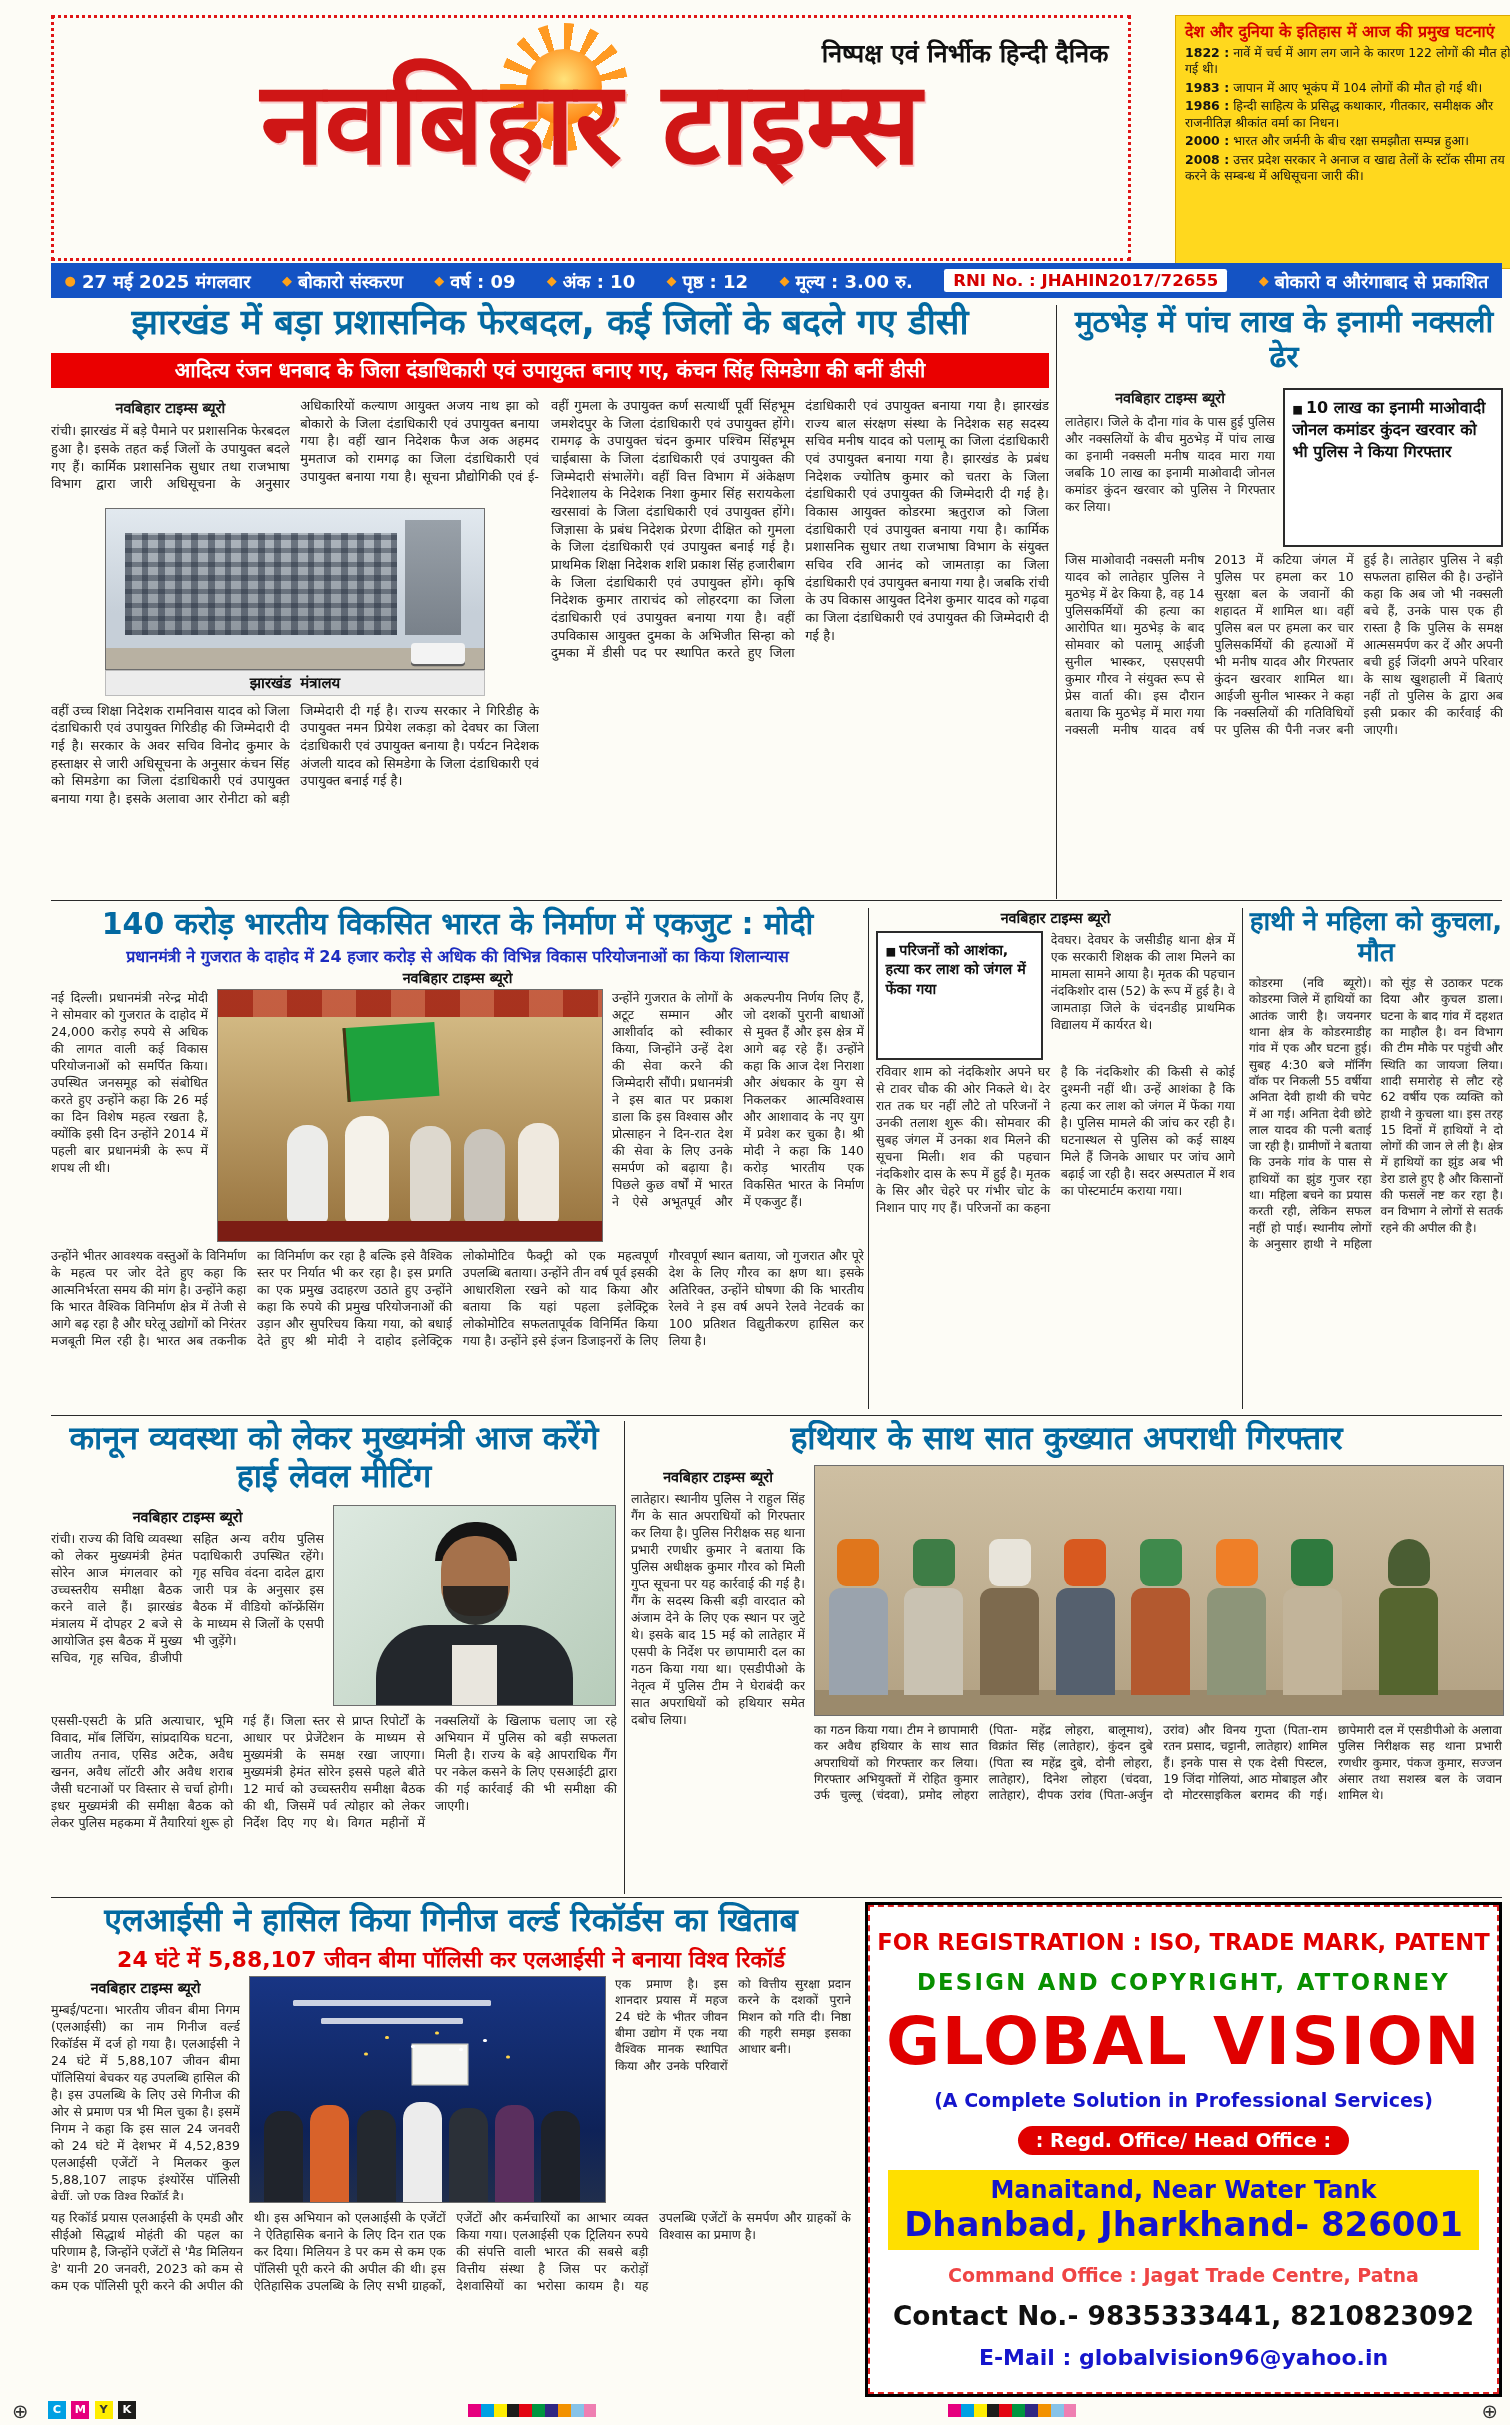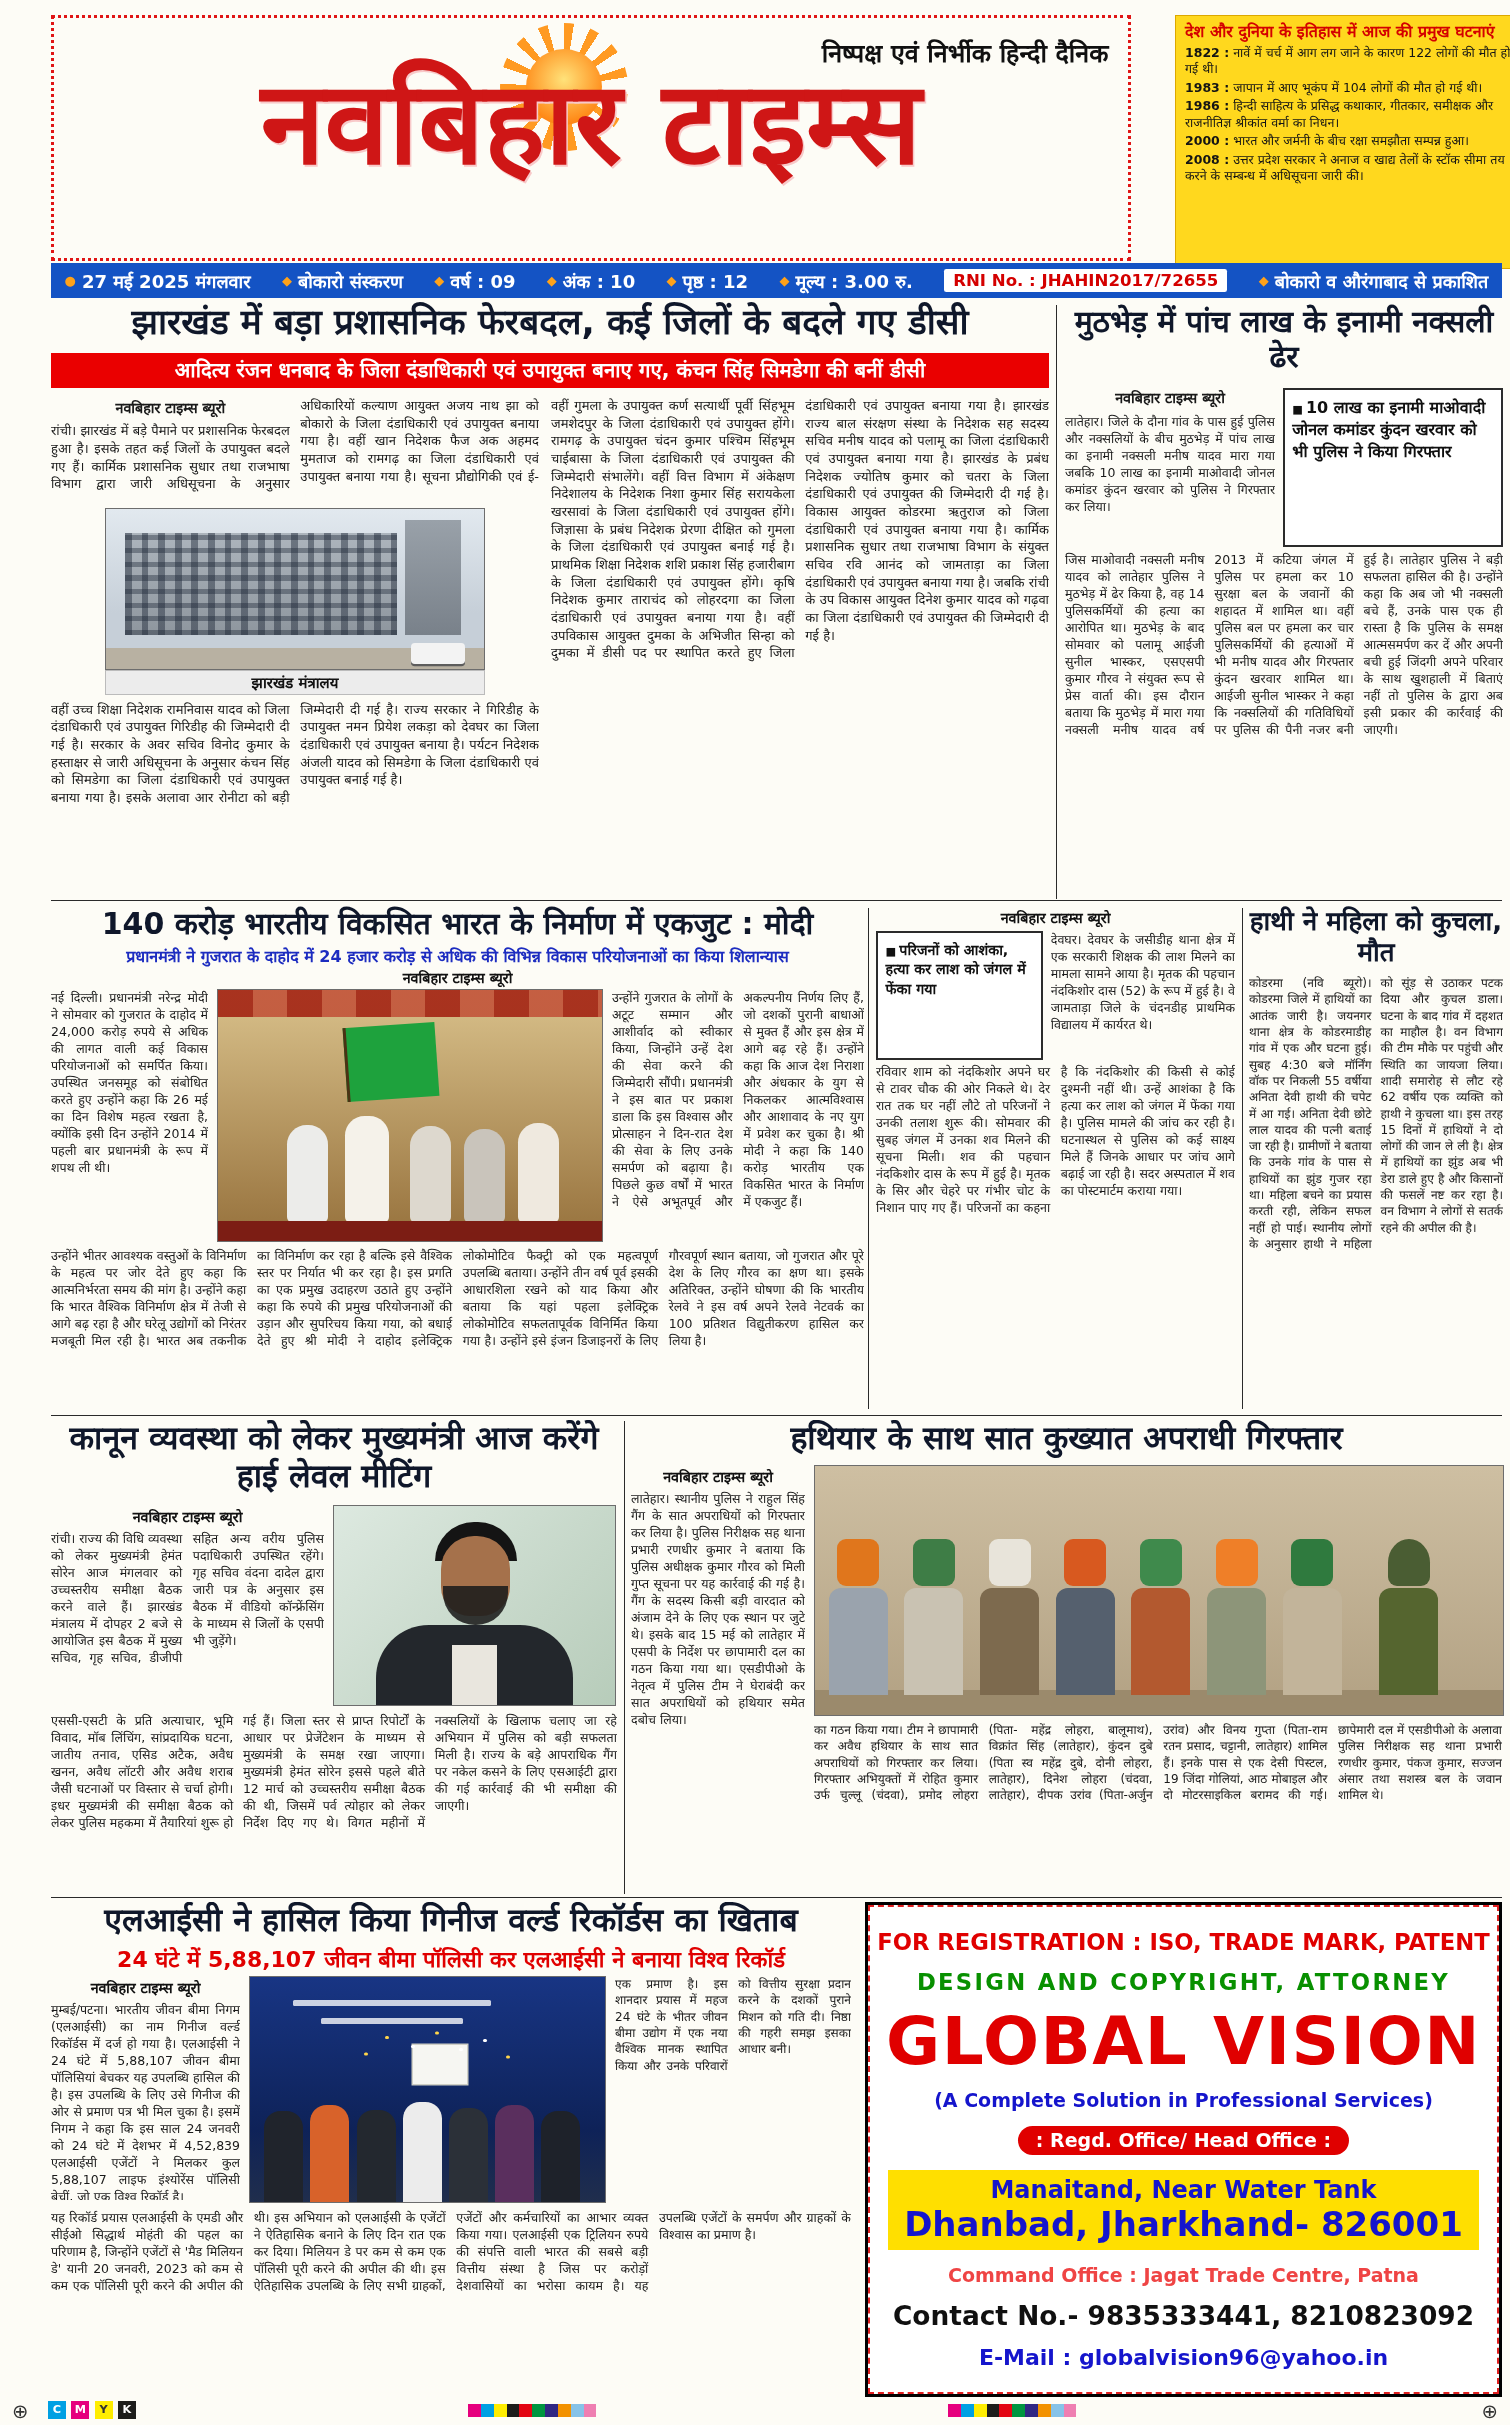--- a/index.html
+++ b/index.html
@@ -1,19 +1,19 @@
 <!DOCTYPE html>
 <html style="font-size:12px"><head>
 <meta charset="utf-8">
 <style>
   html,body{margin:0;padding:0;background:#6b6b6b;font-family:"DejaVu Sans",sans-serif;}
   .page{position:relative;width:1510px;height:2426px;background:#fdfcf6;margin:0 auto;overflow:hidden;color:#111;}
   .abs{position:absolute;}
   .jus{text-align:justify;}
-  .headline{font-weight:bold;color:#0f172a;text-align:center;line-height:1.18;overflow:hidden;}
+  .headline{font-weight:bold;color:#0369a1;text-align:center;line-height:1.18;overflow:hidden;}
   .byline{font-weight:bold;text-align:center;font-size:14.3px;padding:1.5px 0 4.5px;}
   .body-t{font-size:13px;line-height:1.36;color:#191919;overflow:hidden;}
   .cols2{column-count:2;column-gap:10.6px;}
   .cols3{column-count:3;column-gap:9.8px;}
   .cols4{column-count:4;column-gap:10.6px;}
   
   .masthead{left:51px;top:15px;width:1074px;height:240px;border:3px dotted #e01515;}
   .mast-title{position:absolute;left:0;top:36px;width:100%;text-align:center;font-size:115px;font-weight:bold;color:#cf1616;line-height:1.2;text-shadow:1.5px 1.5px 0 #f8c9c9;z-index:2;}
   .tagline{position:absolute;right:19.6px;top:16.6px;font-size:25px;font-weight:bold;color:#101010;z-index:3;}
   .sun{position:absolute;left:446px;top:4.5px;width:128px;height:128px;border-radius:50%;
@@ -163,21 +163,21 @@
           <div class="byline">नवबिहार टाइम्स ब्यूरो</div>
           <span>रांची। झारखंड में बड़े पैमाने पर प्रशासनिक फेरबदल हुआ है। इसके तहत कई जिलों के उपायुक्त बदले गए हैं। कार्मिक प्रशासनिक सुधार तथा राजभाषा विभाग द्वारा जारी अधिसूचना के अनुसार अधिकारियों कल्याण आयुक्त अजय नाथ झा को बोकारो के जिला दंडाधिकारी एवं उपायुक्त बनाया गया है। वहीं खान निदेशक फैज अक अहमद मुमताज को रामगढ़ का जिला दंडाधिकारी एवं उपायुक्त बनाया गया है। सूचना प्रौद्योगिकी एवं ई-गवर्नेंस विभाग के निदेशक आदित्य रंजन को धनबाद का जिला दंडाधिकारी एवं उपायुक्त बनाया गया है।</span>
         </div>
         <div class="photo" style="width:378px;height:160px;margin:4.5px auto 0;">
           <div class="ph-sky"></div>
           <div class="ph-building"></div>
           <div class="ph-tower"></div>
           <div class="ph-ground"></div>
           <div class="ph-van"></div>
         </div>
-        <div class="caption" style="width:378px;margin:0 auto;">झारखंड मंत्रालय</div>
+        <div class="caption" style="width:378px;margin:0 auto;font-family:Liberation Mono, monospace;">झारखंड मंत्रालय</div>
         <div class="body-t cols2 jus" style="height:178px;margin-top:6px;">वहीं उच्च शिक्षा निदेशक रामनिवास यादव को जिला दंडाधिकारी एवं उपायुक्त गिरिडीह की जिम्मेदारी दी गई है। सरकार के अवर सचिव विनोद कुमार के हस्ताक्षर से जारी अधिसूचना के अनुसार कंचन सिंह को सिमडेगा का जिला दंडाधिकारी एवं उपायुक्त बनाया गया है। इसके अलावा आर रोनीटा को बड़ी जिम्मेदारी दी गई है। राज्य सरकार ने गिरिडीह के उपायुक्त नमन प्रियेश लकड़ा को देवघर का जिला दंडाधिकारी एवं उपायुक्त बनाया है। पर्यटन निदेशक अंजली यादव को सिमडेगा के जिला दंडाधिकारी एवं उपायुक्त बनाई गई है।</div>
       </div>
       <div class="body-t cols2 jus" style="width:498px;height:483px;">वहीं गुमला के उपायुक्त कर्ण सत्यार्थी पूर्वी सिंहभूम जमशेदपुर के जिला दंडाधिकारी एवं उपायुक्त होंगे। रामगढ़ के उपायुक्त चंदन कुमार पश्चिम सिंहभूम चाईबासा के जिला दंडाधिकारी एवं उपायुक्त की जिम्मेदारी संभालेंगे। वहीं वित्त विभाग में अंकेक्षण निदेशालय के निदेशक निशा कुमार सिंह सरायकेला खरसावां के जिला दंडाधिकारी एवं उपायुक्त होंगे। जिज्ञासा के प्रबंध निदेशक प्रेरणा दीक्षित को गुमला के जिला दंडाधिकारी एवं उपायुक्त बनाई गई है। प्राथमिक शिक्षा निदेशक शशि प्रकाश सिंह हजारीबाग के जिला दंडाधिकारी एवं उपायुक्त होंगे। कृषि निदेशक कुमार ताराचंद को लोहरदगा का जिला दंडाधिकारी एवं उपायुक्त बनाया गया है। वहीं उपविकास आयुक्त दुमका के अभिजीत सिन्हा को दुमका में डीसी पद पर स्थापित करते हुए जिला दंडाधिकारी एवं उपायुक्त बनाया गया है। झारखंड राज्य बाल संरक्षण संस्था के निदेशक सह सदस्य सचिव मनीष यादव को पलामू का जिला दंडाधिकारी एवं उपायुक्त बनाया गया है। झारखंड के प्रबंध निदेशक ज्योतिष कुमार को चतरा के जिला दंडाधिकारी एवं उपायुक्त की जिम्मेदारी दी गई है। विकास आयुक्त कोडरमा ऋतुराज को जिला दंडाधिकारी एवं उपायुक्त बनाया गया है। कार्मिक प्रशासनिक सुधार तथा राजभाषा विभाग के संयुक्त सचिव रवि आनंद को जामताड़ा का जिला दंडाधिकारी एवं उपायुक्त बनाया गया है। जबकि रांची के उप विकास आयुक्त दिनेश कुमार यादव को गढ़वा का जिला दंडाधिकारी एवं उपायुक्त की जिम्मेदारी दी गई है।</div>
     </div>
   </div>
 
   <div class="abs" style="left:1065px;top:304px;width:438px;height:595px;">
     <div class="headline" style="font-size:30px;height:79px;">मुठभेड़ में पांच लाख के इनामी नक्सली ढेर</div>
     <div style="display:flex;gap:7.6px;height:157px;margin-top:4.5px;">
       <div class="body-t jus" style="width:214px;font-size:12.5px;">

